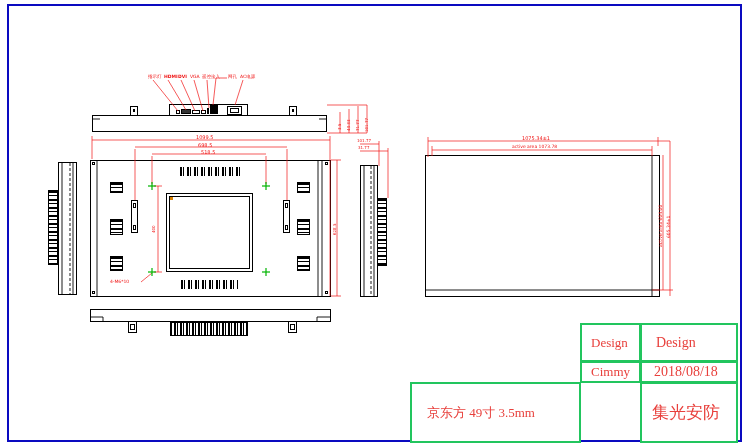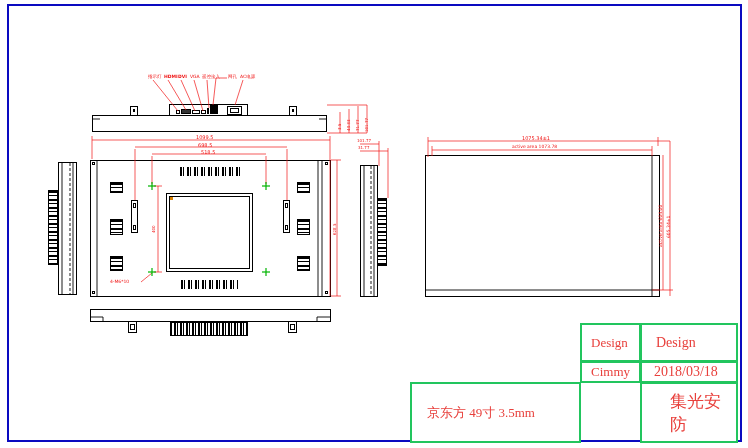--- a/index.html
+++ b/index.html
@@ -200,22 +200,22 @@
   <div class="cell" style="left:580px;top:323px;width:61px;height:39px;padding-left:9px;">
     <span class="tb" style="font-size:13px;">Design</span>
   </div>
   <div class="cell" style="left:640px;top:323px;width:98px;height:39px;padding-left:14px;">
     <span class="tb" style="font-size:14px;">Design</span>
   </div>
   <div class="cell" style="left:580px;top:361px;width:61px;height:22px;padding-left:9px;">
     <span class="tb" style="font-size:13px;">Cimmy</span>
   </div>
   <div class="cell" style="left:640px;top:361px;width:98px;height:22px;padding-left:12px;">
-    <span class="tb" style="font-size:14px;">2018/03/18</span>
-  </div>
-  <div class="cell" style="left:640px;top:382px;width:98px;height:61px;padding-left:28px;">
+    <span class="tb" style="font-size:14px;">2018/08/18</span>
+  </div>
+  <div class="cell" style="left:640px;top:382px;width:98px;height:61px;padding-left:10px;">
     <span class="tb" style="font-size:17px;">集光安防</span>
   </div>
   <div class="cell" style="left:410px;top:382px;width:171px;height:61px;padding-left:15px;">
     <span class="tb" style="font-size:13px;">京东方 49寸 3.5mm</span>
   </div>
 
 </div>
 
 </body></html>

